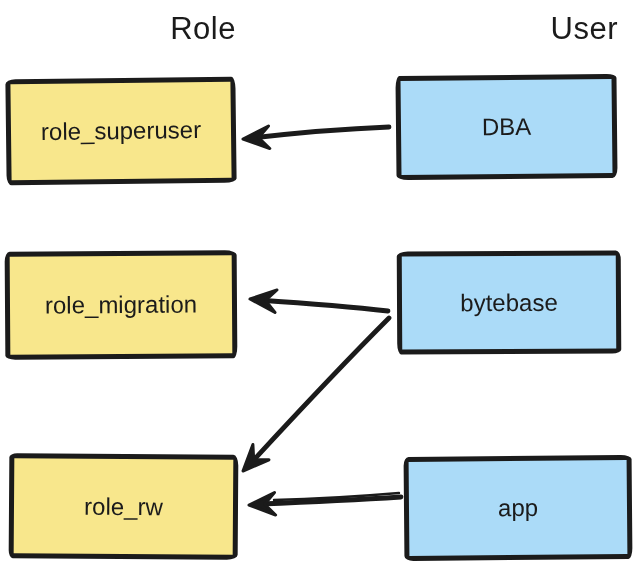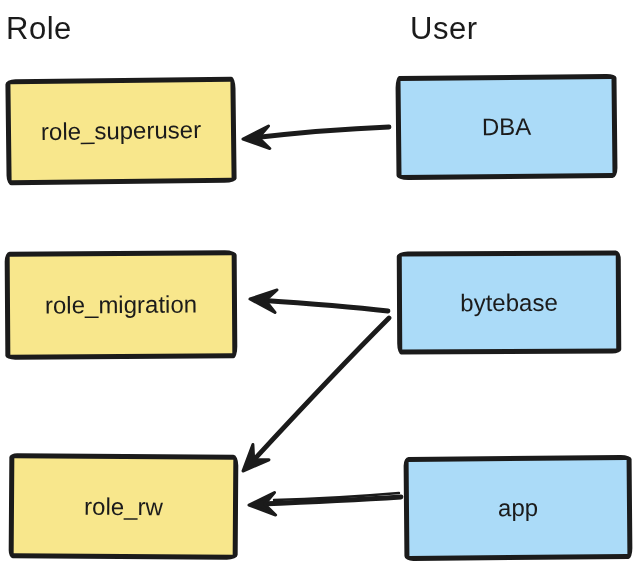--- a/index.html
+++ b/index.html
@@ -10,21 +10,21 @@
     background: #ffffff;
     font-family: "Liberation Sans", sans-serif;
     color: #1b1b1b;
     overflow: hidden;
   }
   .col-title {
     position: absolute;
     font-size: 31px;
     font-weight: 500;
     letter-spacing: 0.5px;
-    text-align: left;
+    text-align: right;
     color: #1b1b1b;
     white-space: nowrap;
   }
   .node {
     position: absolute;
     box-sizing: border-box;
     border: 5px solid #1b1b1b;
     display: flex;
     align-items: center;
     justify-content: center;
@@ -49,21 +49,21 @@
                  transform: rotate(-0.6deg);
                  border-radius: 4px 10px 5px 12px / 12px 4px 10px 5px; }
   .n-bytebase  { left: 397px; top: 251px; width: 224px; height: 103px;
                  transform: rotate(-0.3deg);
                  border-radius: 11px 5px 9px 4px / 5px 9px 4px 11px; }
   .n-app       { left: 404px; top: 456px; width: 228px; height: 104px;
                  transform: rotate(-0.5deg);
                  border-radius: 5px 11px 4px 9px / 9px 4px 11px 5px; }
 
   .t-role { left: 6px;  top: 11px; width: 230px; }
-  .t-user { left: 410px; top: 11px; width: 221px; }
+  .t-user { left: 397px; top: 11px; width: 221px; }
 
   .arrow-layer {
     position: absolute;
     left: 0; top: 0;
     width: 639px; height: 567px;
     pointer-events: none;
   }
   .shaft { fill: none; stroke: #1b1b1b; stroke-width: 4.8; stroke-linecap: round; }
   .shaft-thin { fill: none; stroke: #1b1b1b; stroke-width: 2.4; stroke-linecap: round; }
   .head { fill: #1b1b1b; stroke: #1b1b1b; stroke-width: 3; stroke-linejoin: round; }

